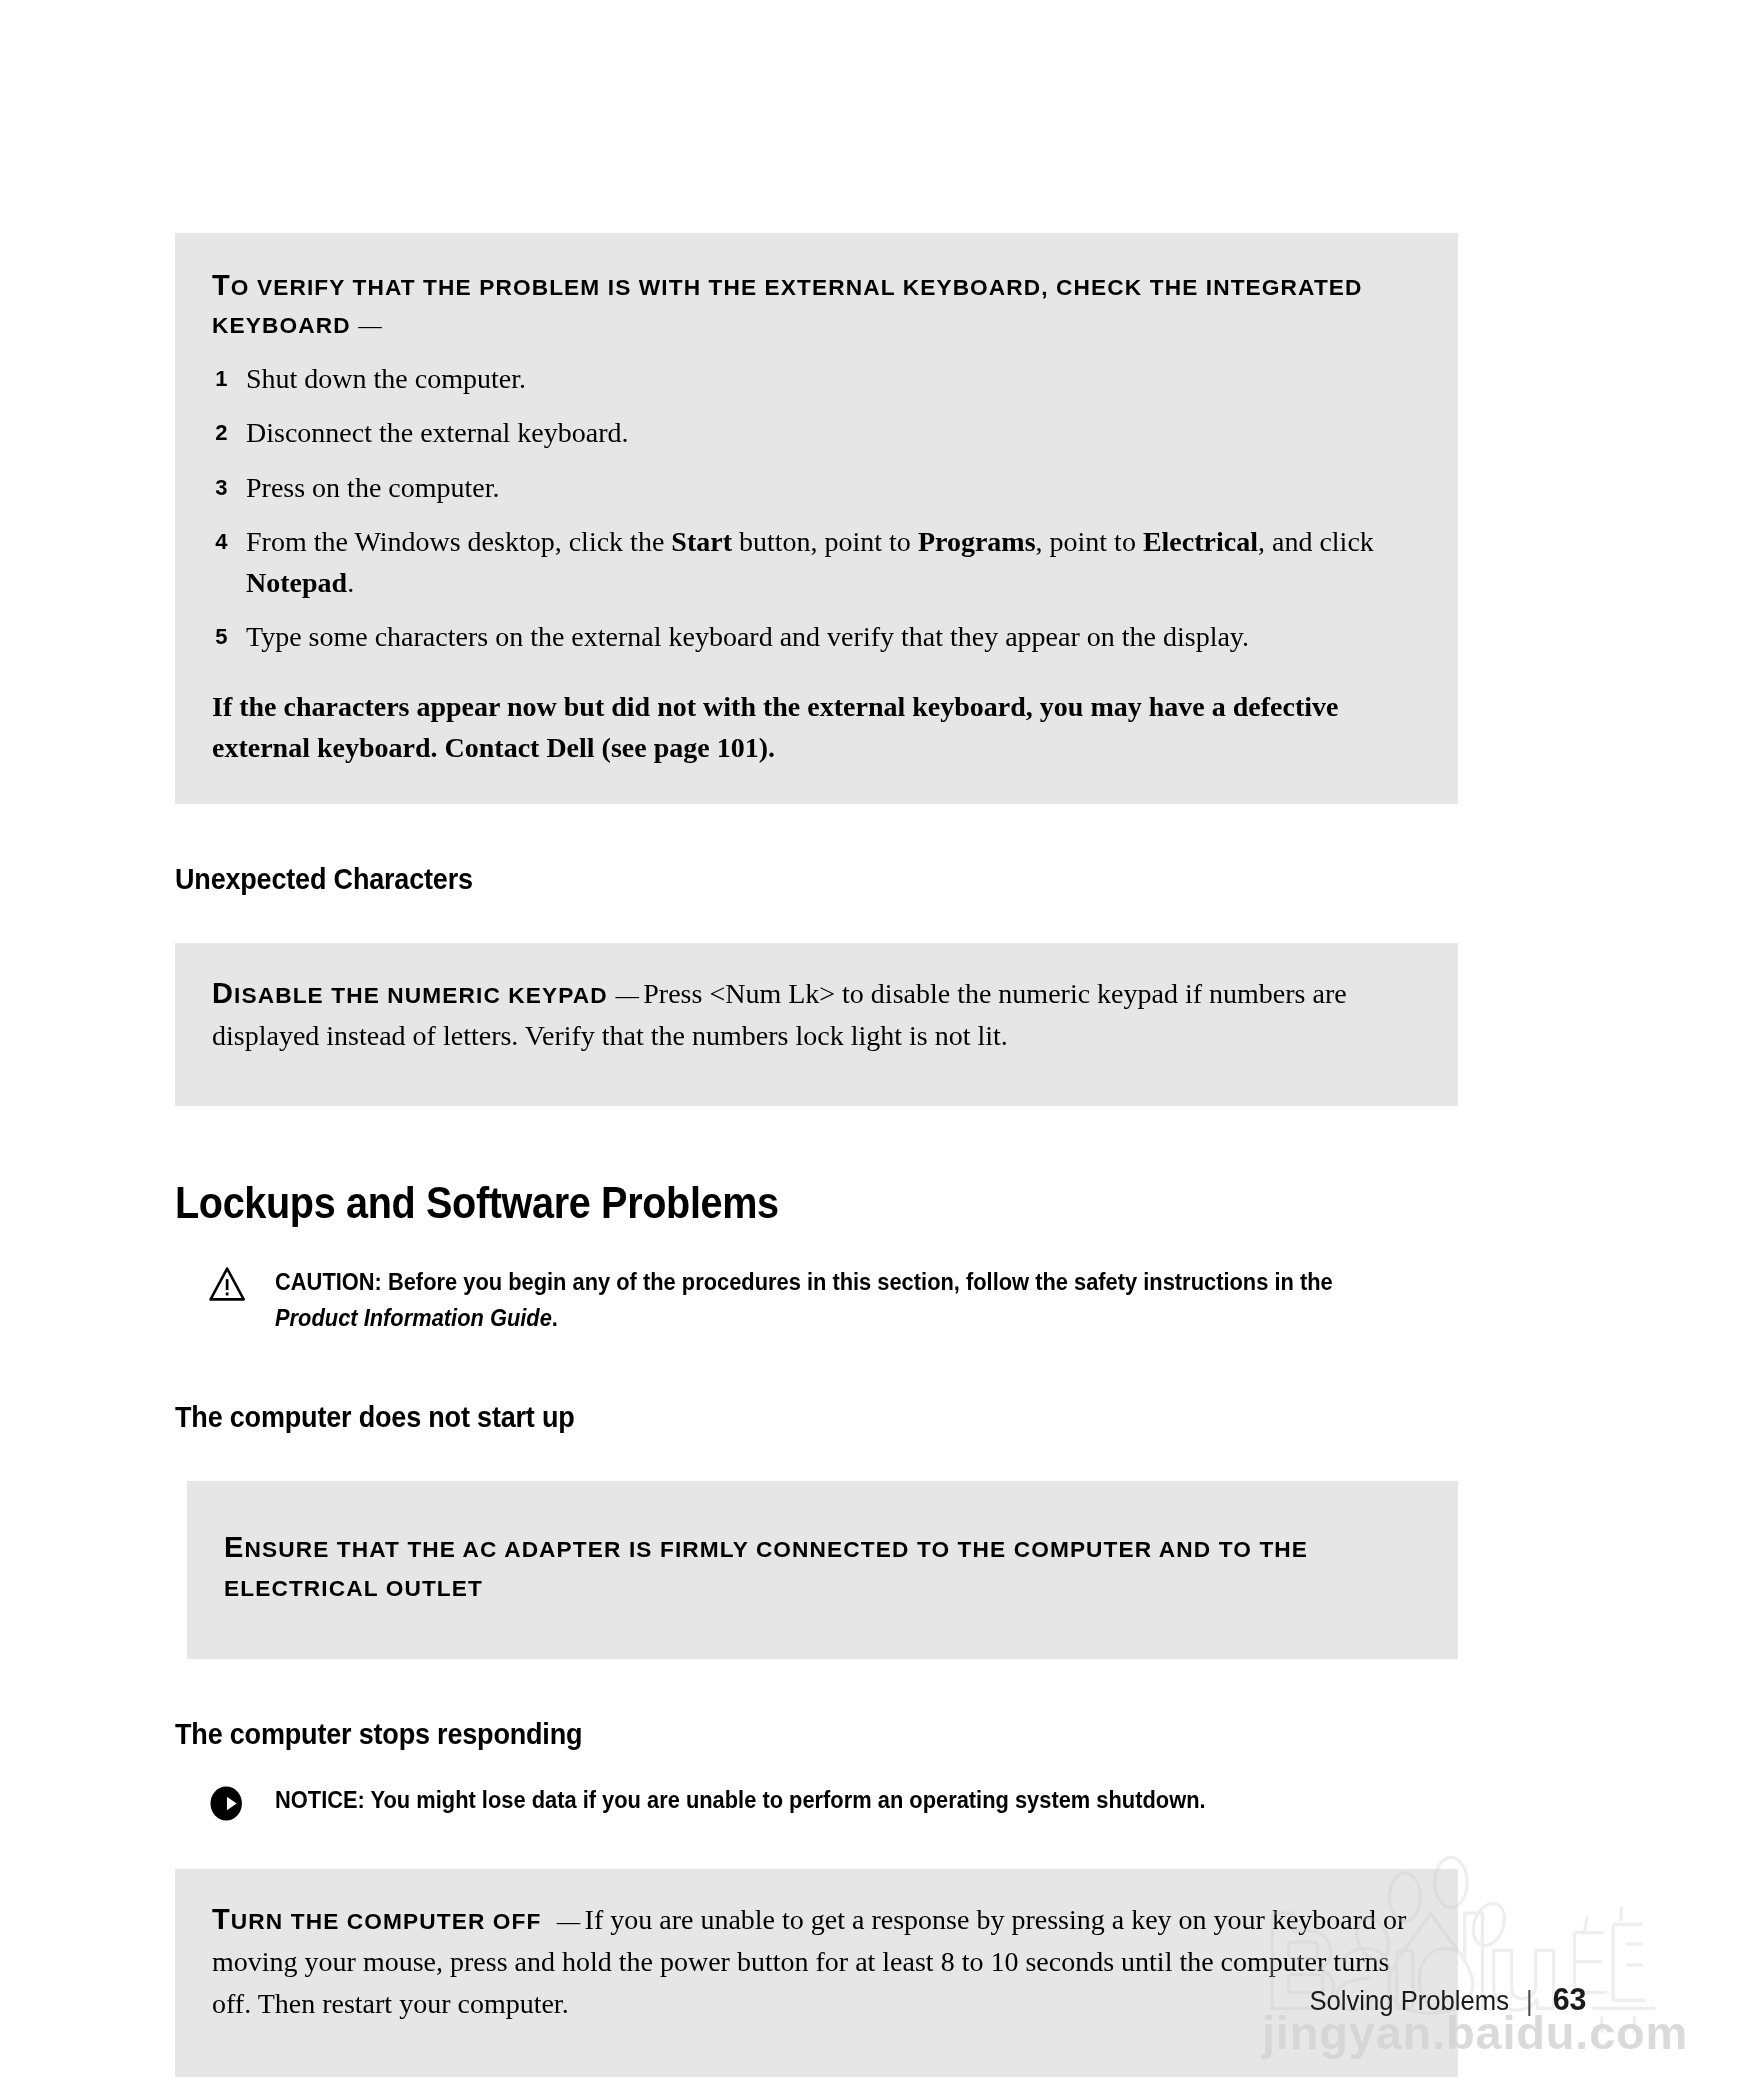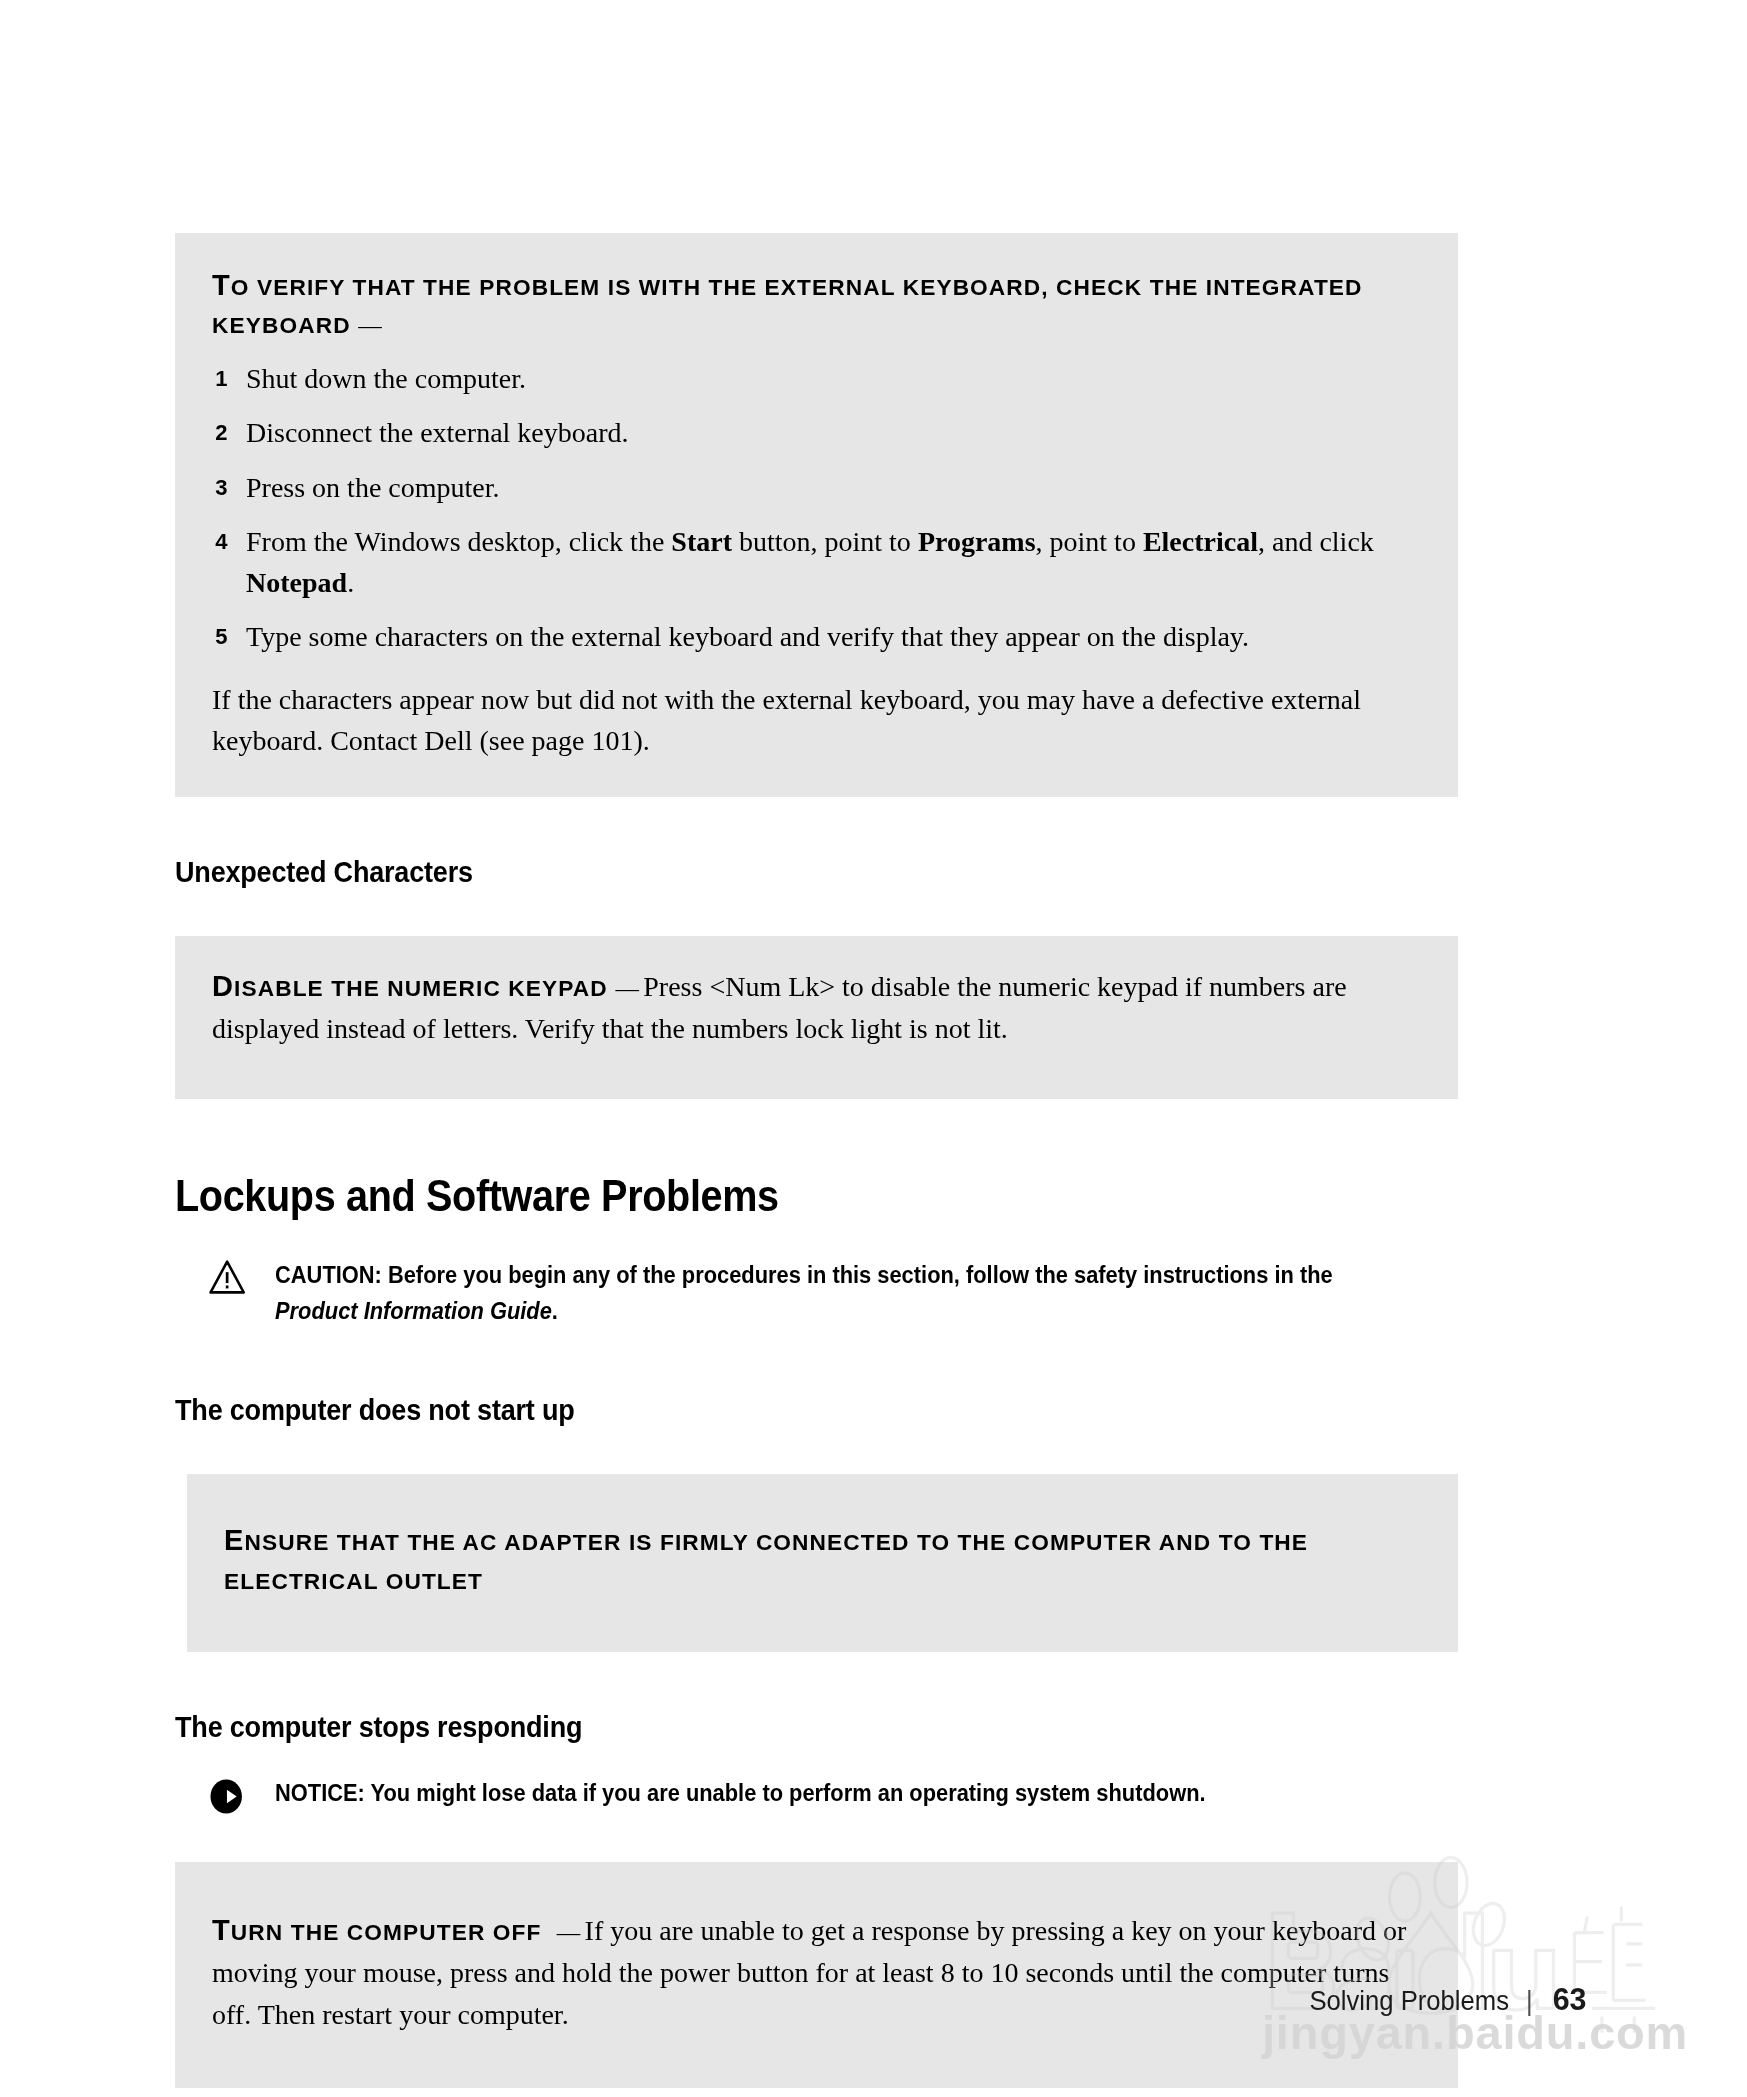--- a/index.html
+++ b/index.html
@@ -84,21 +84,22 @@
     font-weight: bold;
     font-size: 22px;
     line-height: 1.82;
   }
   ol.steps li .bold { font-weight: bold; }
 
   .aftersteps {
     font-family: "Liberation Serif", serif;
     font-size: 28px;
     line-height: 1.47;
-    margin-top: 21px;
+    margin-top: 28px;
+    font-weight: bold;
   }
 
   
   h2.sec {
     font-family: "Liberation Sans", sans-serif;
     font-weight: bold;
     font-size: 45px;
     letter-spacing: -0.4px;
     margin: 0;
     transform: scaleX(0.88);
@@ -263,21 +264,21 @@
     <div class="admon notice" style="margin-top:32px; margin-left:34px; width:1238px;">
       <span class="icon-slot">
         <svg viewBox="0 0 46 46" width="37" height="37" aria-hidden="true">
           <circle cx="23" cy="23" r="21" fill="#000000"></circle>
           <path d="M9 23 L24 23 L24 14.5 L37 23 L24 31.5 L24 23 Z" fill="#ffffff"></path>
         </svg>
       </span>
       <span class="lead">NOTICE:</span><span class="norm"> You might lose data if you are unable to perform an operating system shutdown.</span>
     </div>
 
-    <div class="panel" style="margin-top:50px; padding-top:47px; padding-bottom:53px;">
+    <div class="panel" style="margin-top:50px; padding-top:29px; padding-bottom:53px;">
       <div class="runin-wrap">
         <span class="runin"><span class="cap">T</span><span class="small">urn the computer off</span>&nbsp; <span class="dash">—</span></span>
         <span class="bodytext">If you are unable to get a response by pressing a key on your keyboard or moving your mouse, press and hold the power button for at least 8 to 10 seconds until the computer turns off. Then restart your computer.</span>
       </div>
     </div>
 
   </div>
 
   <div class="watermark">
     <svg viewBox="0 0 560 260" width="453" height="210" aria-hidden="true">

